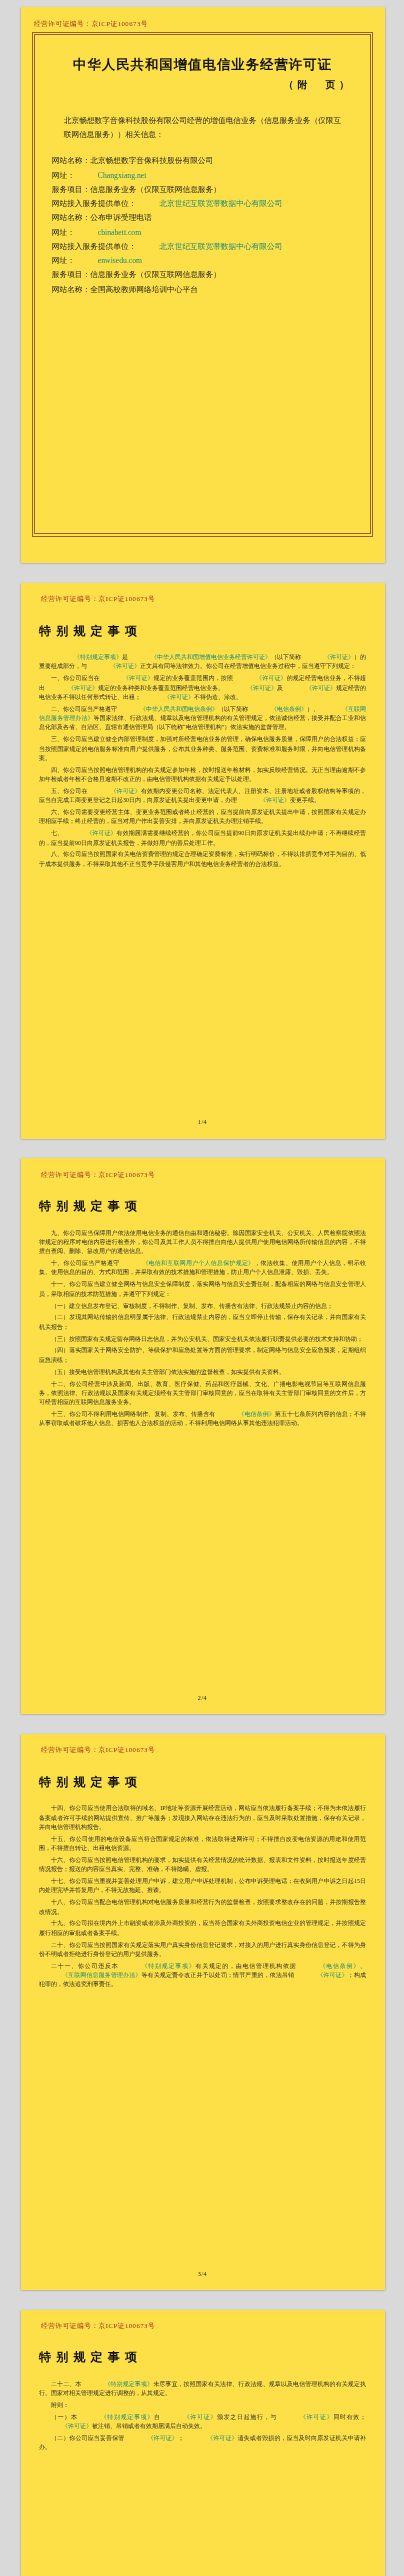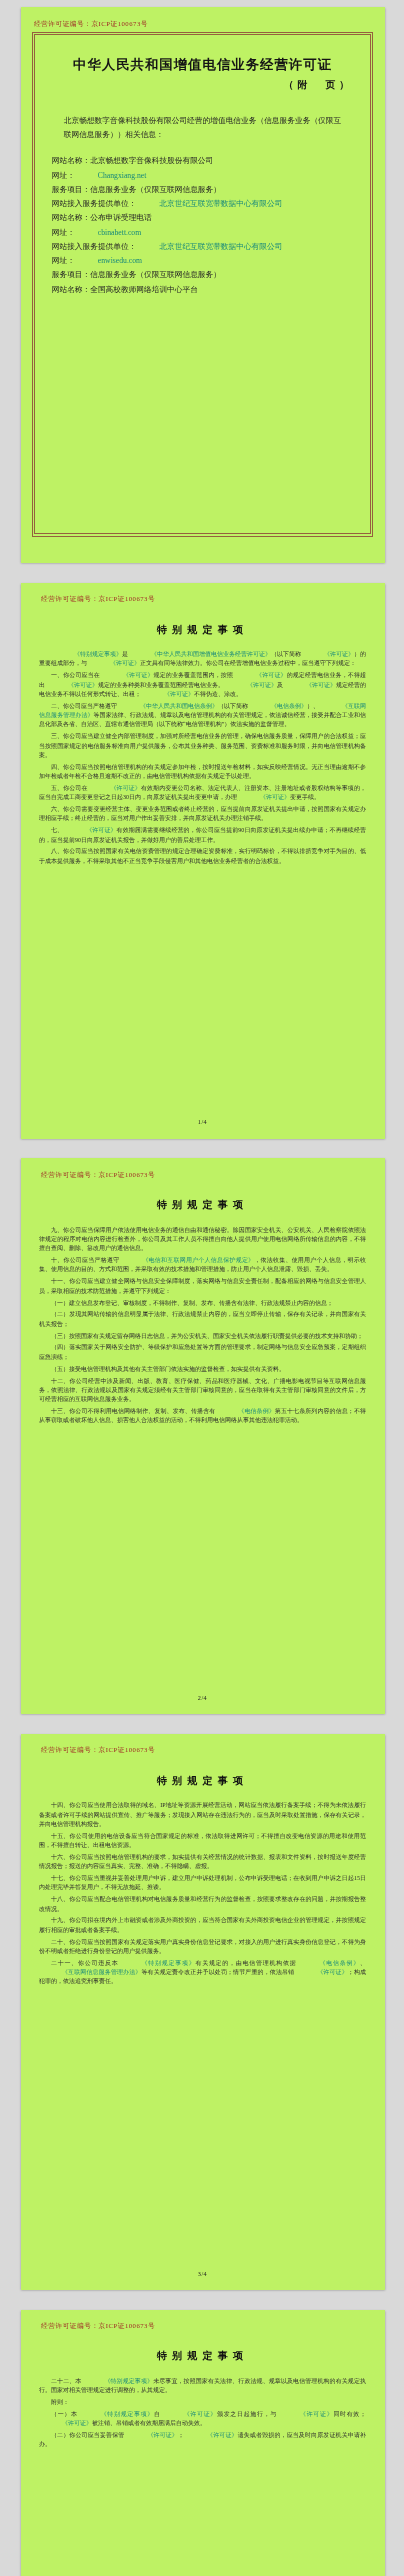--- a/index.html
+++ b/index.html
@@ -12,21 +12,21 @@
   .canvas {
     display: flex;
     flex-direction: column;
     align-items: center;
     padding-top: 7.2px;
     gap: 19.6px;
   }
   .page {
     width: 364px;
     height: 556px;
-    background: #bef264;
+    background: #fde047;
     box-shadow: 0 0.5px 2.1px rgba(0,0,0,0.35);
     position: relative;
     box-sizing: border-box;
   }
   .annex-page { padding: 7.2px 11.3px; }
   .special-page { padding: 7.2px 18.5px; }
   .page-header {
     font-size: 6.7px;
     color: var(--accent-red, #9e2b25);
     letter-spacing: 0.5px;
@@ -71,22 +71,22 @@
   }
   .annex-entries { margin-top: 1px; }
   .annex-entry {
     font-size: 7.7px;
     line-height: 1.85;
     color: #242424;
     text-align: justify;
   }
   .annex-entry .val.teal { color: var(--highlight-teal, #17897b); }
   .special-title {
-    text-align: center;
-    font-size: 10px;
+    text-align: left;
+    font-size: 12px;
     font-weight: bold;
     letter-spacing: 5.2px;
     color: #111;
     margin: 18.5px 0 13.4px;
   }
   .special-body {
     font-size: 6px;
     line-height: 1.55;
     color: #2b2b2b;
     text-align: justify;

